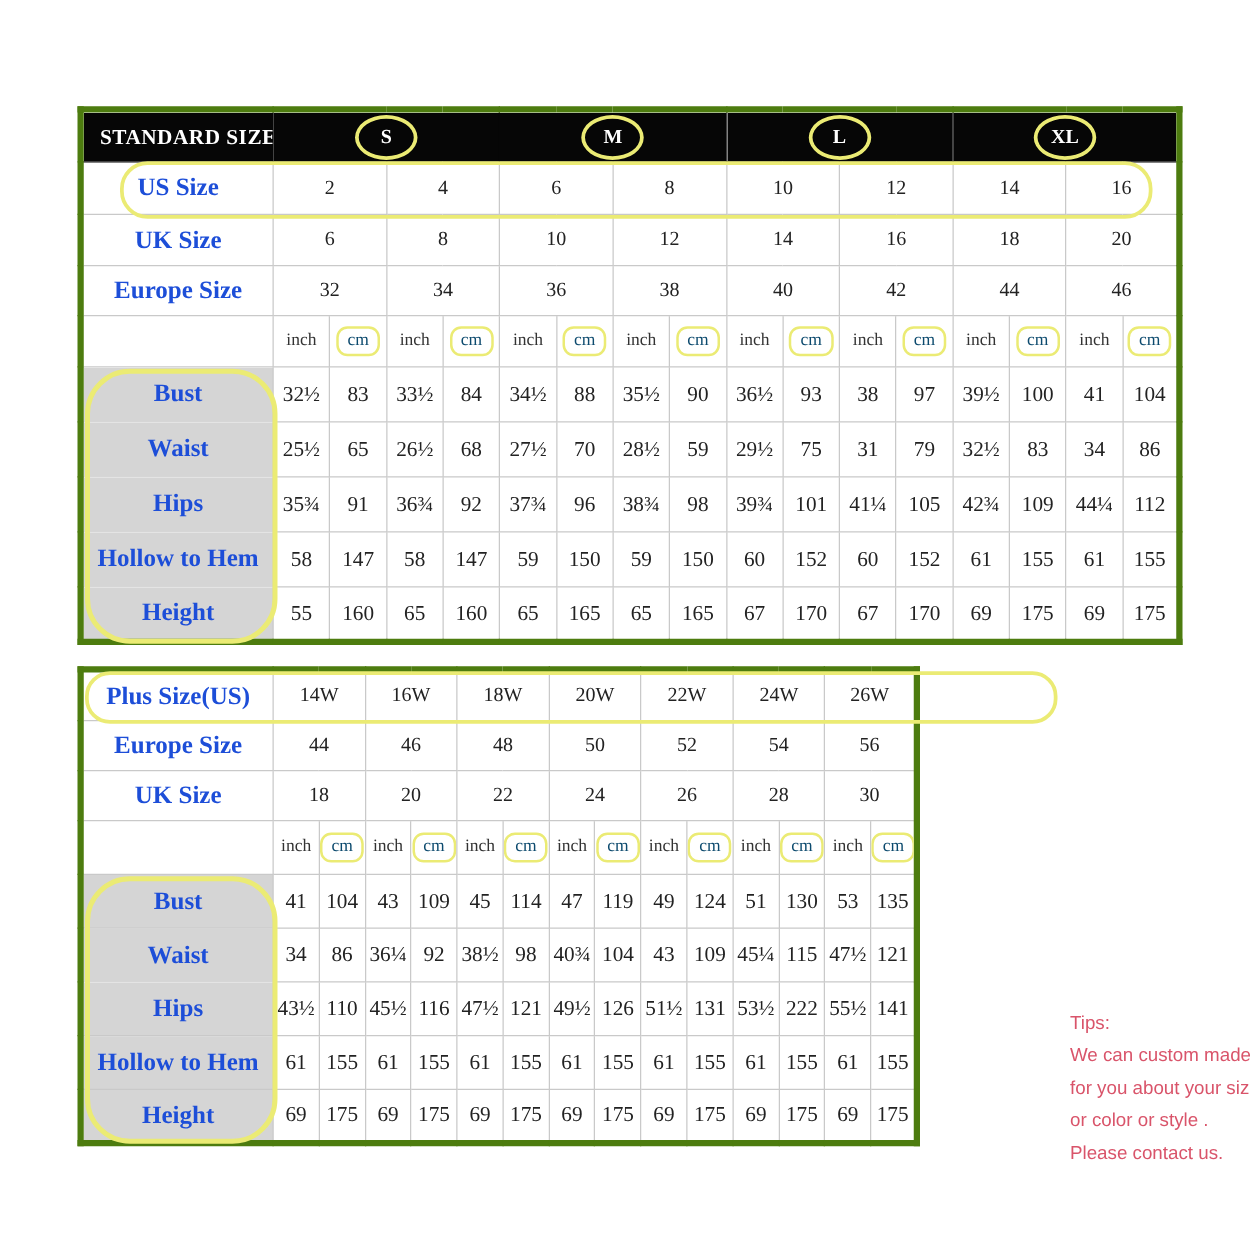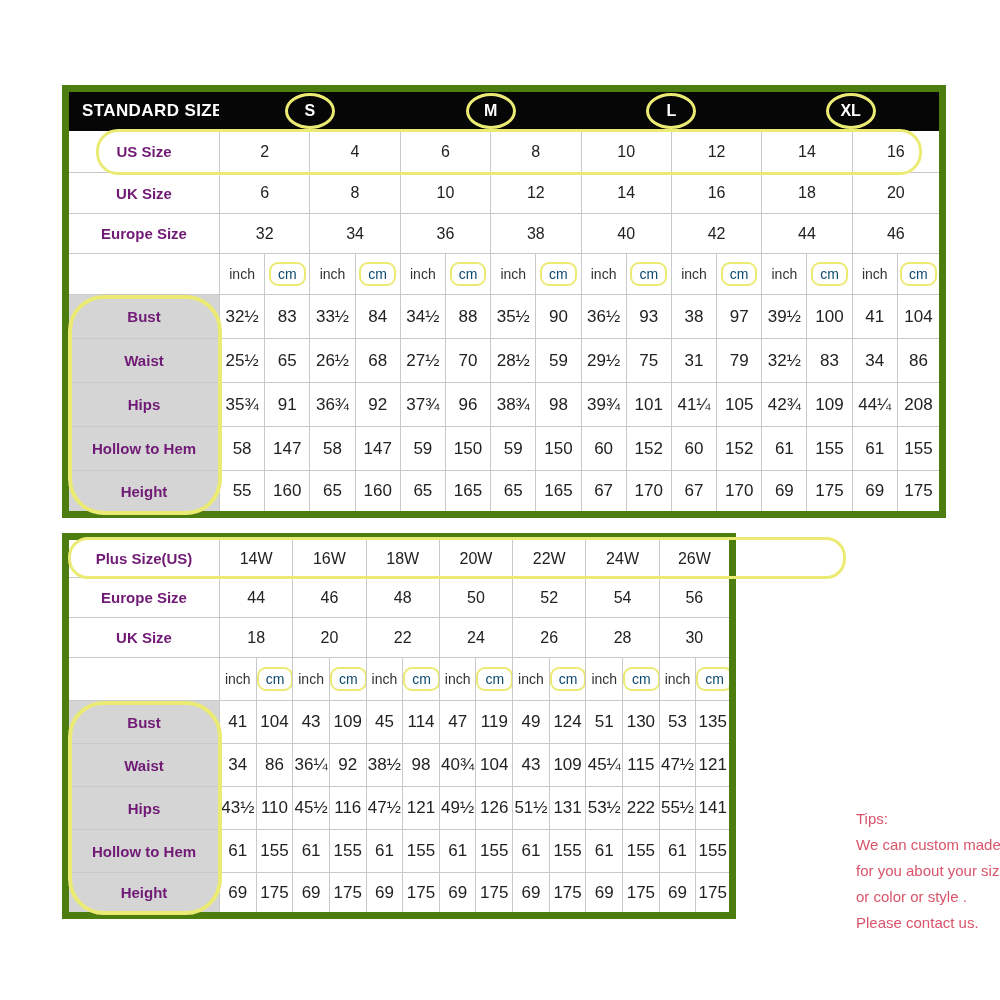--- a/index.html
+++ b/index.html
@@ -13,21 +13,22 @@
   html,body{margin:0;padding:0;}
   body{
     width:1000px;height:1000px;background:#ffffff;position:relative;
     font-family:"Liberation Sans", sans-serif;color:var(--text);
   }
   .wrap{position:absolute;}
   #std-wrap{left:62px;top:85px;width:884px;}
   #plus-wrap{left:62px;top:533px;width:674px;}
   table{
     border-collapse:collapse;table-layout:fixed;width:100%;
-    border:7px solid #4d7c0f;
+    border:5px solid #4d7c0f;
+    font-family:Liberation Serif, serif;
   }
   td{
     border:1px solid var(--grid);text-align:center;vertical-align:middle;
     padding:0;overflow:hidden;font-size:17px;color:var(--text);
   }
   
   tr.r-hdr{height:42px;}
   tr.r-hdr td{background:var(--headerbg);border-color:var(--headerbg);}
   td.hdr-title{
     color:#ffffff;font-weight:bold;font-size:17px;text-align:left;
@@ -35,21 +36,21 @@
   }
   .circle{
     display:inline-block;min-width:26px;height:30px;line-height:30px;
     padding:0 9px;border:3px solid var(--yellow);border-radius:50%;
     color:#ffffff;font-weight:bold;font-size:16px;
   }
   tr.r-us{height:42px;} tr.r-uk{height:41px;} tr.r-eu{height:40px;}
   tr.r-plus{height:41px;} tr.r-eu2{height:40px;} tr.r-uk2{height:40px;}
   tr.r-unit{height:41px;} tr.r-unit2{height:43px;}
   tr.r-meas{height:44px;} tr.r-meas2{height:43px;}
-  td.lbl{font-weight:bold;font-size:15px;color:#701a75;margin-left:44px;}
+  td.lbl{font-weight:bold;font-size:20px;color:#1d4ed8;margin-left:44px;}
   td.gray{background:var(--labelbg);}
   td.szval{font-size:16px;}
   td.unit{font-size:14px;color:#333;}
   .cmbox{
     display:inline-block;border:2px solid var(--yellow);border-radius:9px;
     padding:2px 7px;font-size:14px;color:#0c4a6e;
   }
   
   .overlay{position:absolute;border:3px solid var(--yellow);pointer-events:none;background:transparent;}
   #us-oval{left:34px;top:44px;width:820px;height:40px;border-radius:22px;}
@@ -194,21 +195,21 @@
           <td class="val">96</td>
           <td class="val">38¾</td>
           <td class="val">98</td>
           <td class="val">39¾</td>
           <td class="val">101</td>
           <td class="val">41¼</td>
           <td class="val">105</td>
           <td class="val">42¾</td>
           <td class="val">109</td>
           <td class="val">44¼</td>
-          <td class="val">208</td>
+          <td class="val">112</td>
         </tr>
         <tr class="r-meas">
           <td class="lbl gray">Hollow to Hem</td>
           <td class="val">58</td>
           <td class="val">147</td>
           <td class="val">58</td>
           <td class="val">147</td>
           <td class="val">59</td>
           <td class="val">150</td>
           <td class="val">59</td>

